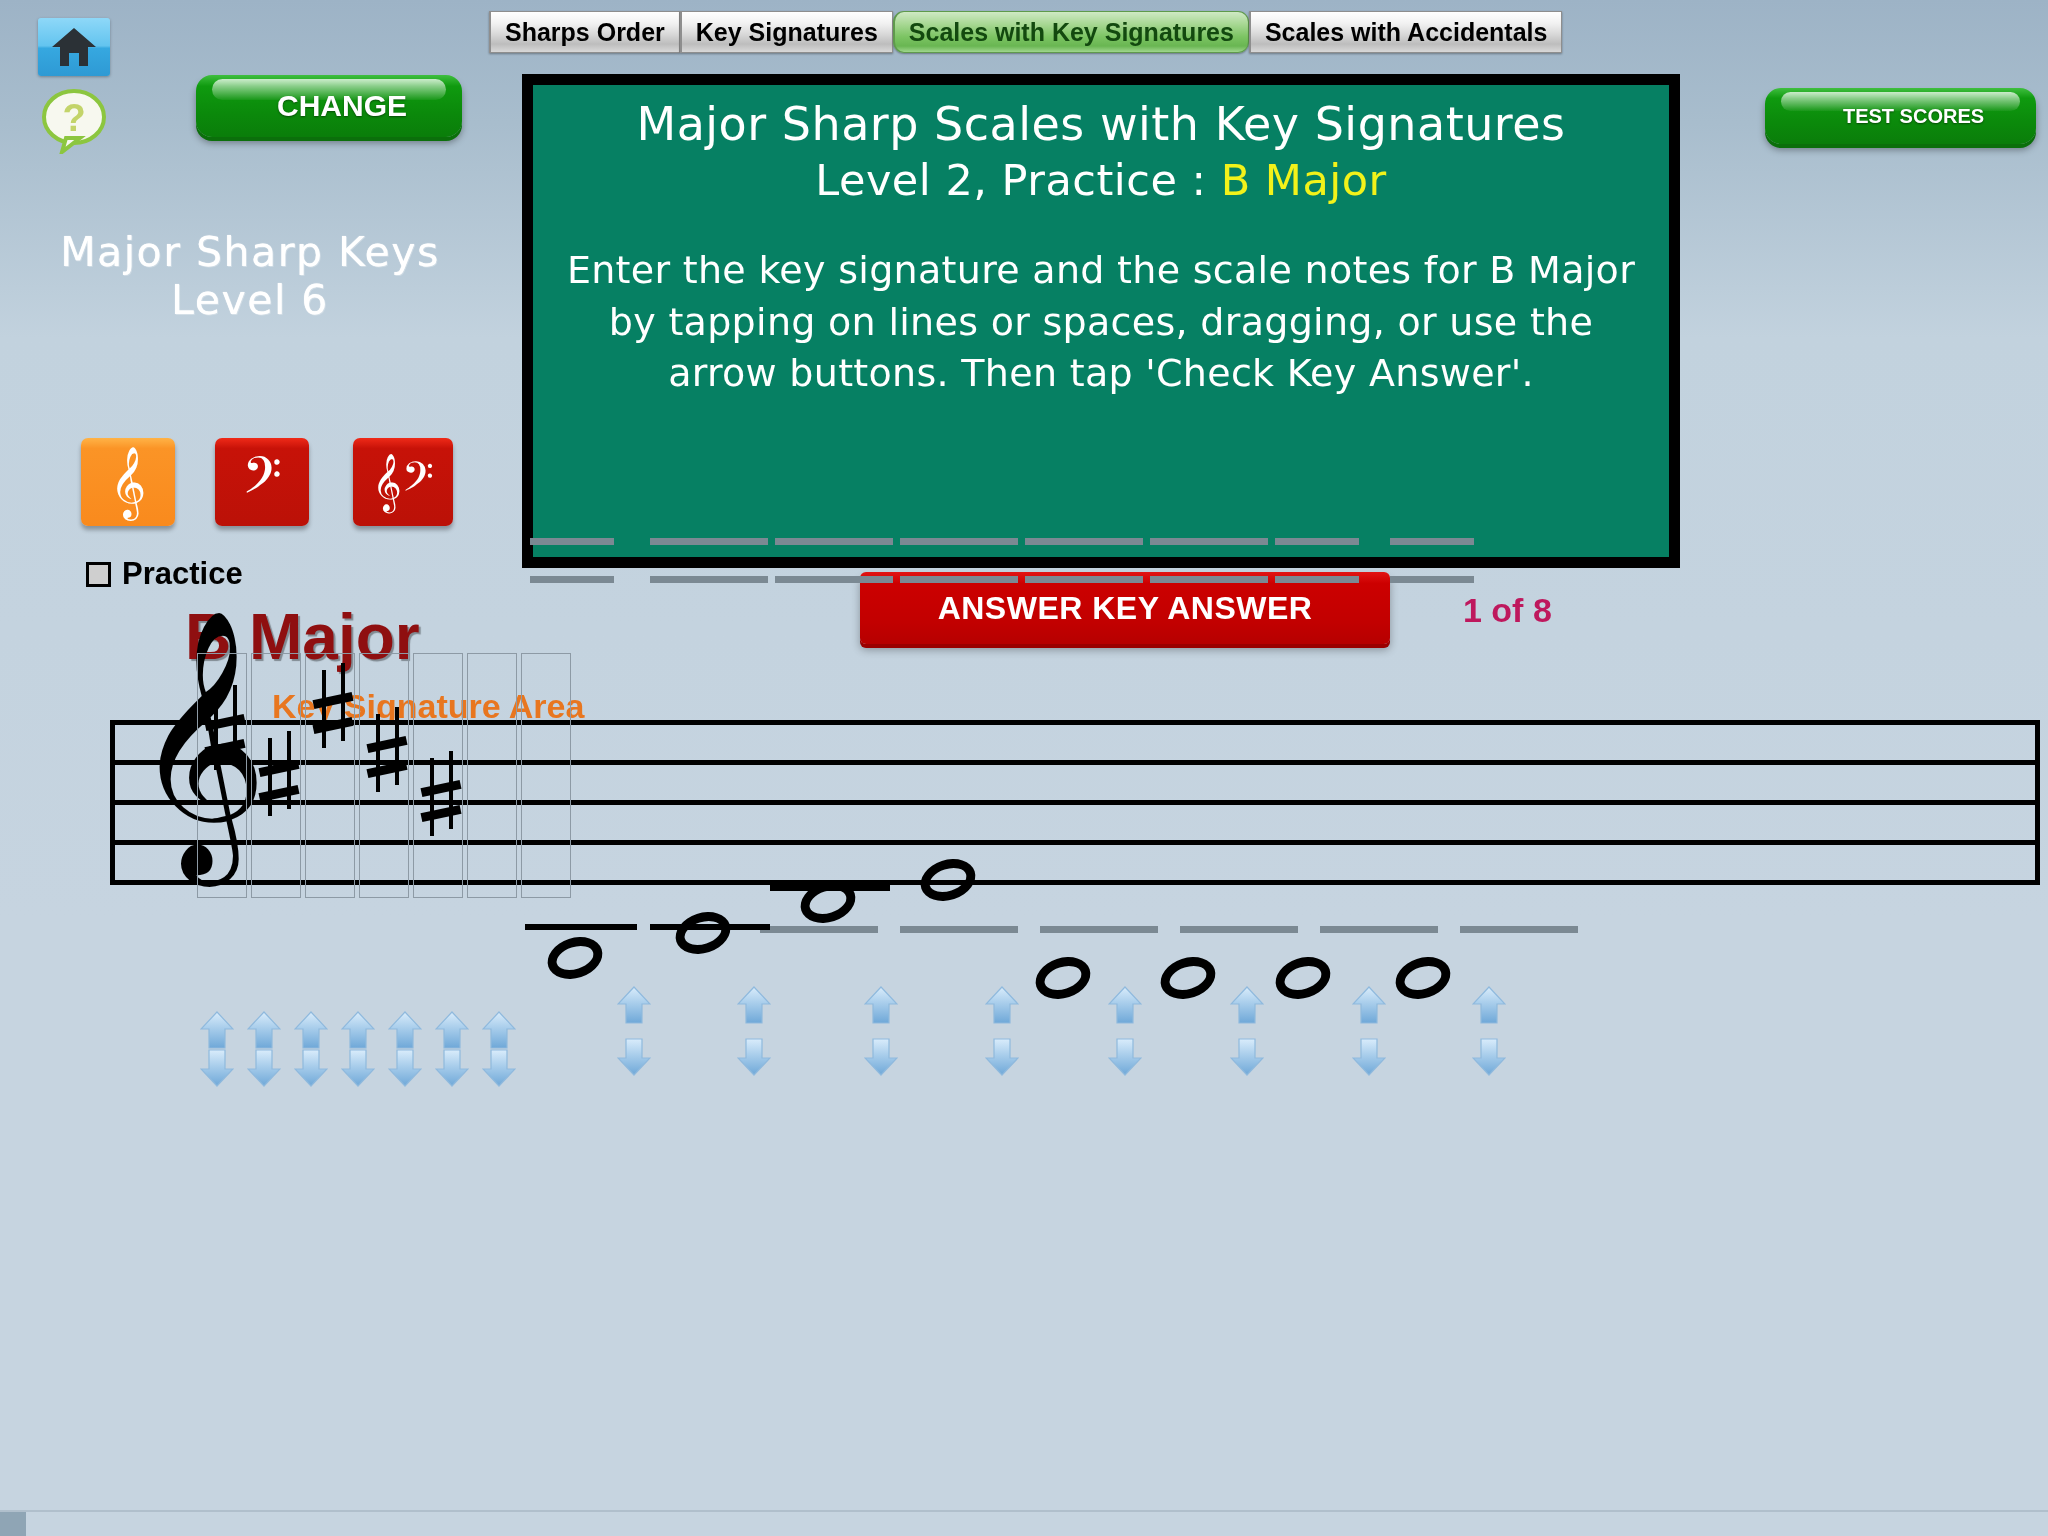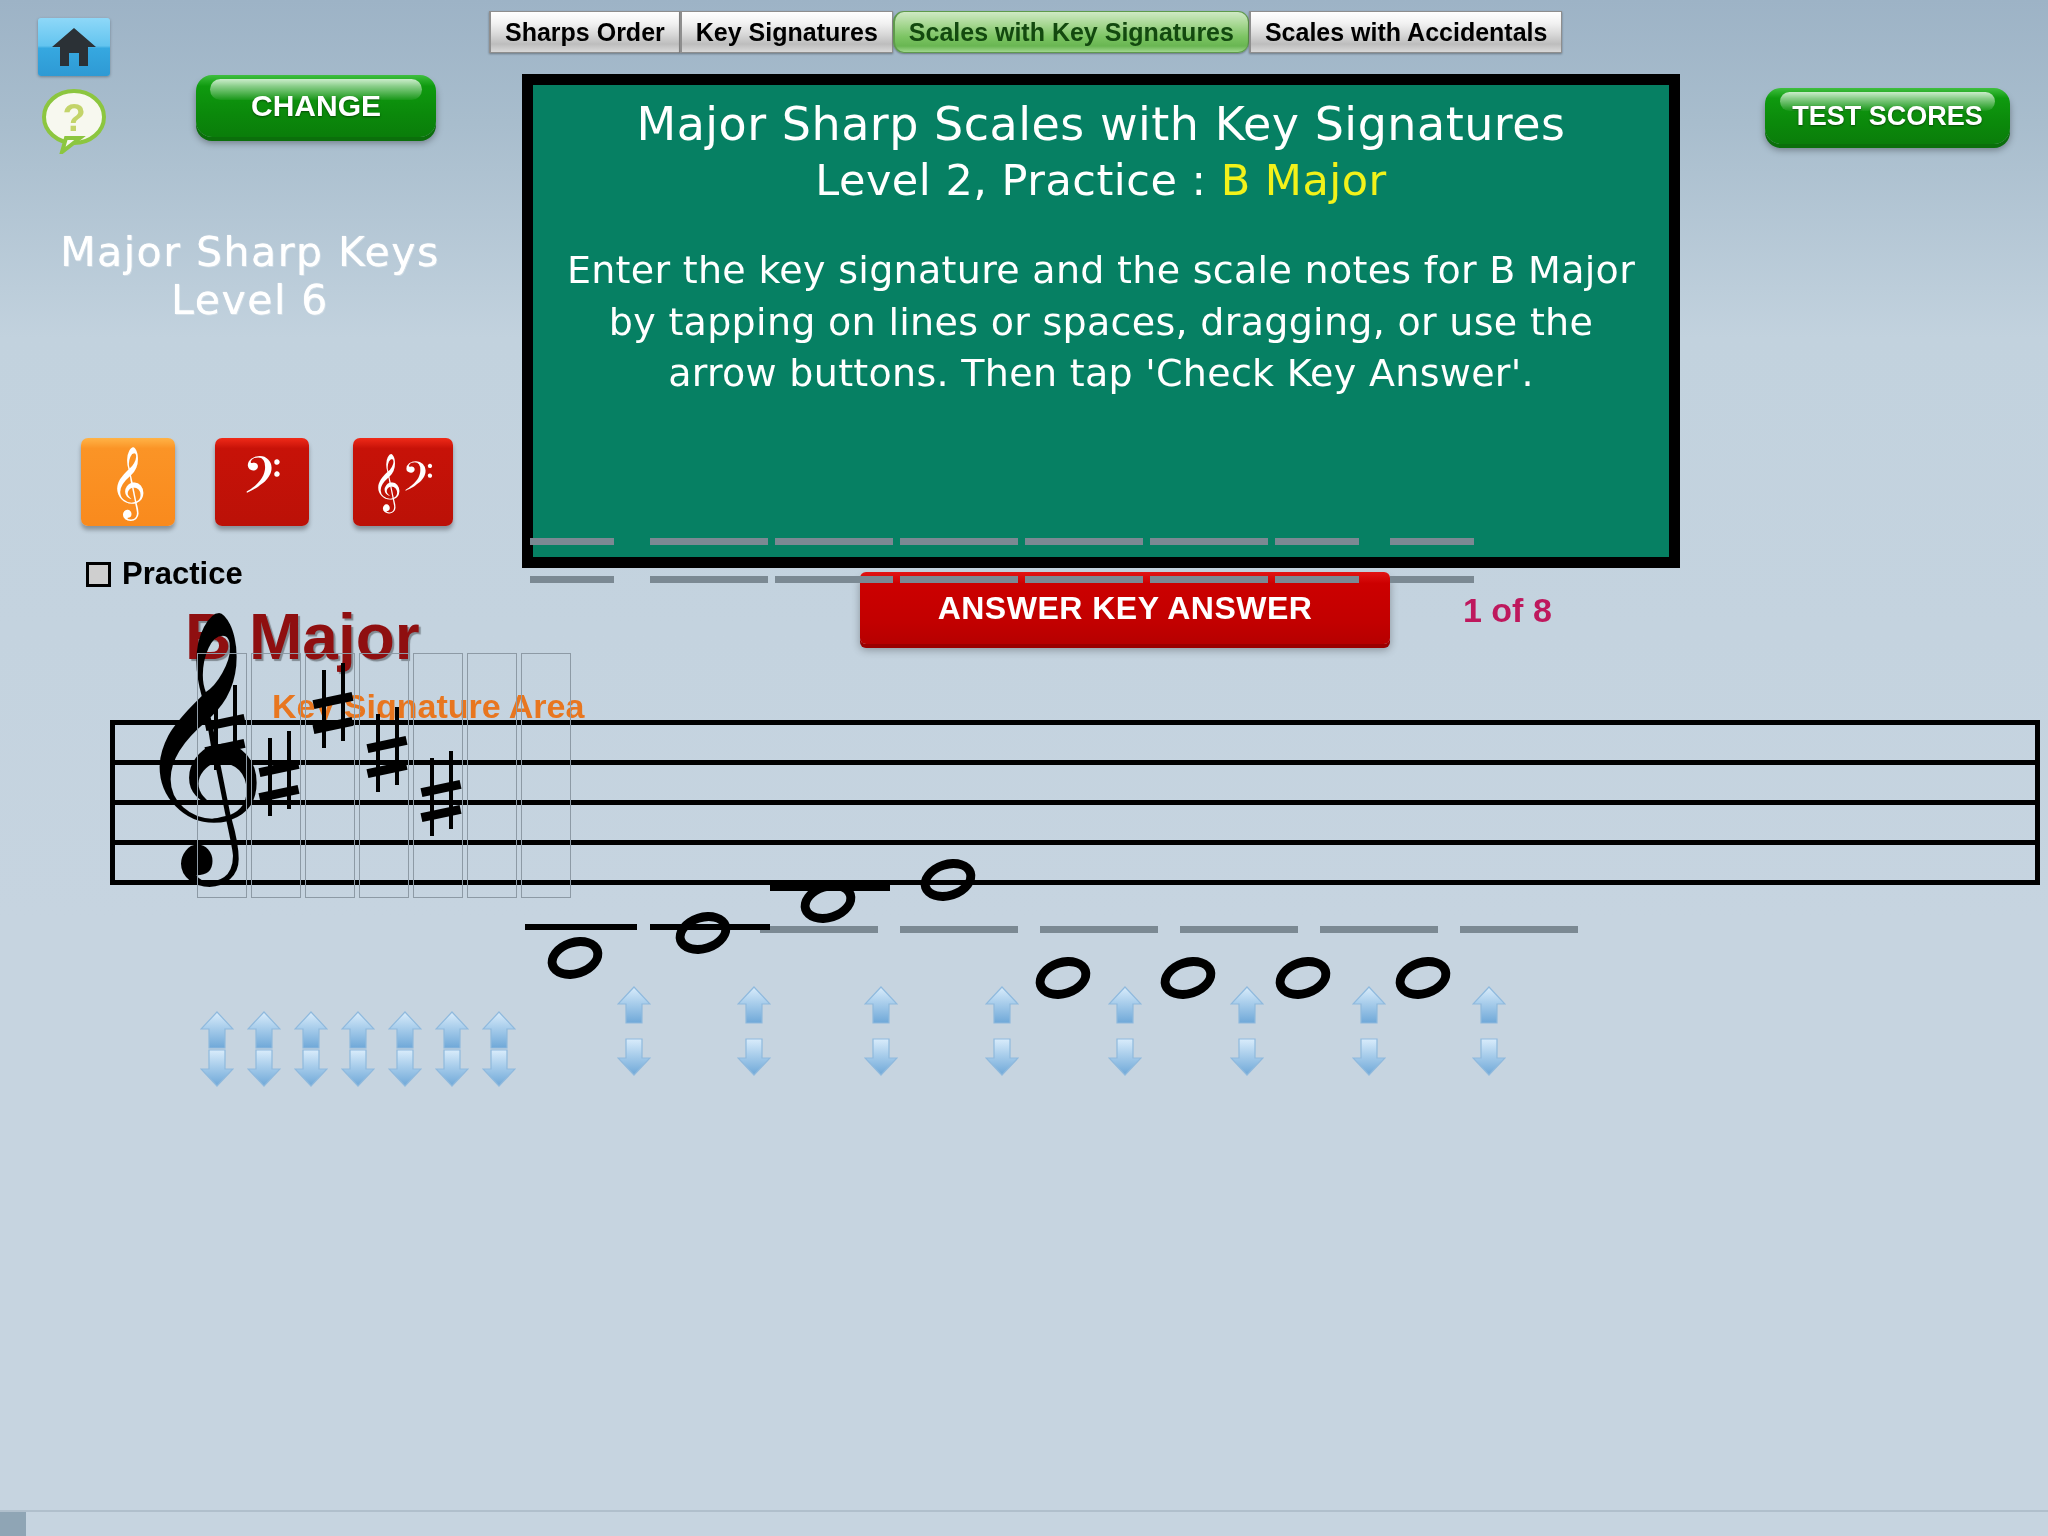--- a/index.html
+++ b/index.html
@@ -56,29 +56,30 @@
 
   
   .pill {
     position:absolute;
     border-radius: 16px;
     background: linear-gradient(180deg,#3fbf3f 0%, #0f9a0f 18%, #0b8a0b 60%, #0a7d0a 100%);
     box-shadow: 0 4px 0 #0b6f0b, 0 6px 7px rgba(0,0,0,.35);
     display:flex; align-items:center; justify-content:center;
     color:#fff; font-weight:bold;
     overflow:hidden;
+    padding-left:26px;
   }
   .pill::before{
     content:""; position:absolute; left:6%; right:6%; top:7%; height:34%;
     border-radius: 12px;
     background: linear-gradient(180deg, rgba(255,255,255,.75), rgba(255,255,255,.05));
   }
   .pill span{ position:relative; z-index:2; text-shadow:0 1px 2px rgba(0,0,0,.45); }
   #change-btn { left:196px; top:75px; width:240px; height:62px; font-size:30px; }
-  #test-scores-btn { left:1765px; top:88px; width:245px; height:56px; font-size:27px; }
+  #test-scores-btn { left:1765px; top:88px; width:245px; height:56px; font-size:20px; }
 
   
   .chalk {
     font-family: "DejaVu Sans", sans-serif;
     color: #ffffff;
     text-shadow: 0 0 1px rgba(255,255,255,.9), 1px 1px 0 rgba(255,255,255,.25);
     letter-spacing: 1.5px;
   }
   #left-title {
     position:absolute; left:10px; top:228px; width:480px; text-align:center;

